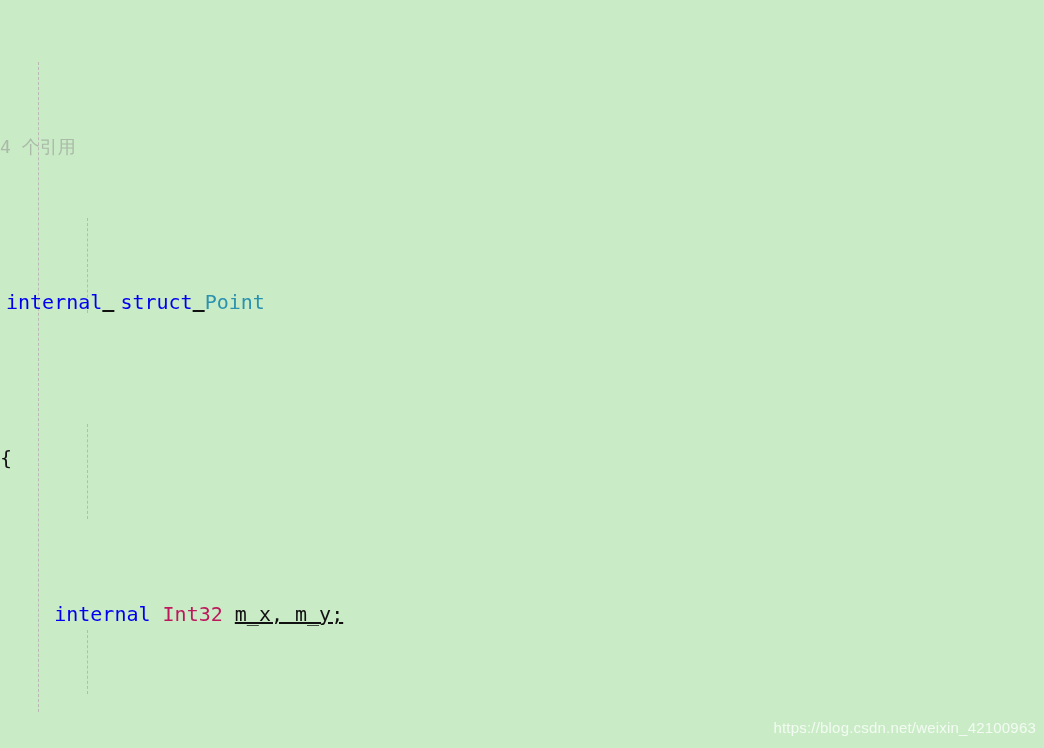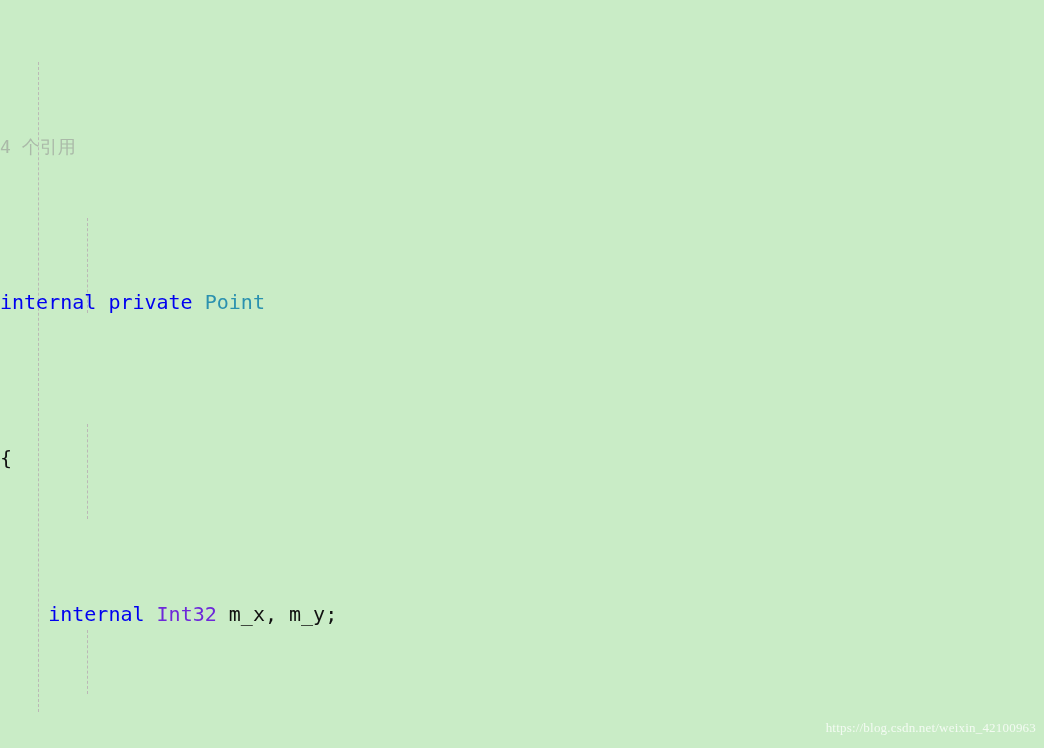--- a/index.html
+++ b/index.html
@@ -39,34 +39,34 @@
   
   .guide {
     position: absolute;
     width: 0;
     border-left: 1px dashed #b9aeb4;
     opacity: .85;
     pointer-events: none;
   }
 
   
-  .kw        { color: #0000f0; }          
+  .kw        { color: #0000f0; padding-left: 6px; }          
   .type      { color: #2b91af; text-align: center; }          
-  .ctype     { color: #6d28d9; }          
-  .ident     { color: #111111; }          
+  .ctype     { color: #be185d; }          
+  .ident     { color: #111111; text-decoration: underline; }          
   .brace     { color: #111111; }
   .codelens  { color: #aab9a8; font-size: 18px; }
 
   
   #watermark {
     position: absolute;
     right: 8px;
     bottom: 5px;
-    font-family: Liberation Serif, serif;
-    font-size: 13px;
+    font-family: Liberation Sans, sans-serif;
+    font-size: 15px;
     color: #ffffff;
     opacity: .78;
     letter-spacing: .2px;
     white-space: nowrap;
   }
 </style>
 </head>
 <body>
 
 <div id="editor">
@@ -75,21 +75,21 @@
   <div class="guide" style="left:87px; top:218px; height:95px;"></div>
   <div class="guide" style="left:87px; top:424px; height:95px;"></div>
   <div class="guide" style="left:87px; top:630px; height:64px;"></div>
 
   <div id="code">
 
     
     <div class="line"><span class="codelens">4 个引用</span></div>
 
     
-    <div class="line"><span class="kw">internal</span><span class="ident"> </span><span class="kw">private</span><span class="ident"> </span><span class="type">Point</span></div>
+    <div class="line"><span class="kw">internal</span><span class="ident"> </span><span class="kw">struct</span><span class="ident"> </span><span class="type">Point</span></div>
 
     
     <div class="line"><span class="brace">{</span></div>
 
     
     <div class="line"><span>    </span><span class="kw">internal</span><span> </span><span class="ctype">Int32</span><span> </span><span class="ident">m_x, m_y;</span></div>
 
     
     
 

